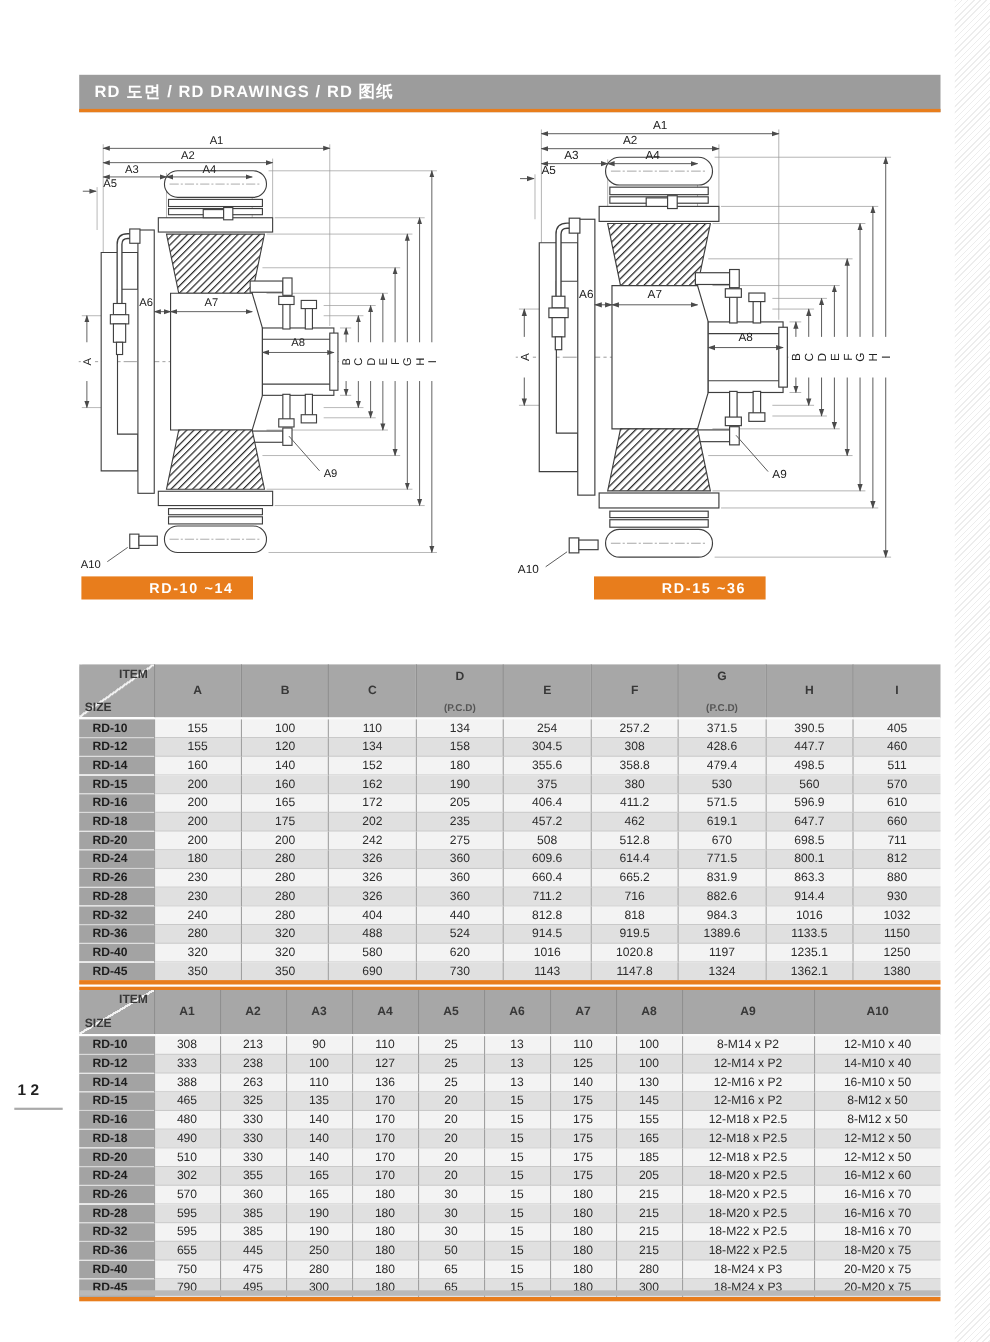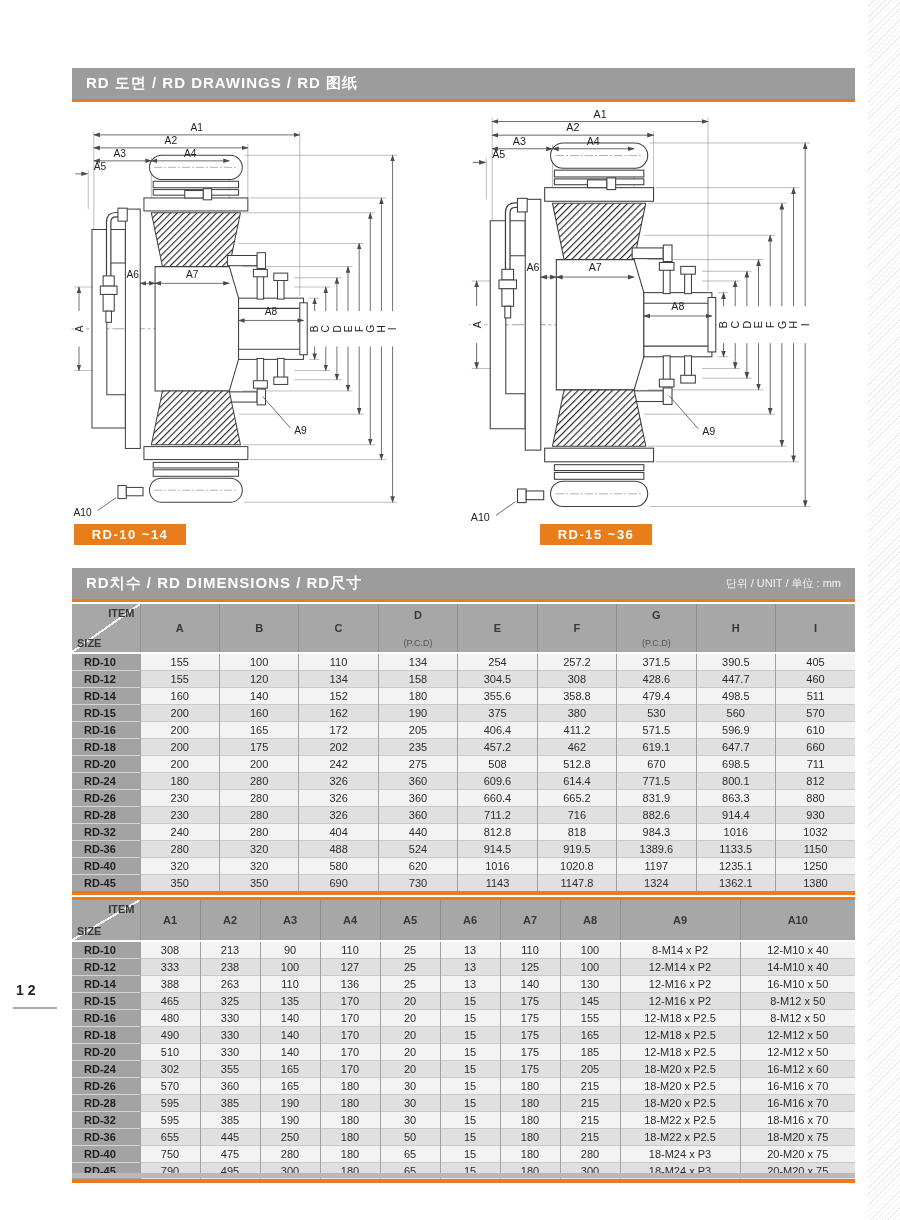--- a/index.html
+++ b/index.html
@@ -26,20 +26,21 @@
   .section-bar .bar-title{font-size:15px;font-weight:bold;letter-spacing:1px;}
   .section-bar .unit-note{font-size:11px;color:#f4f4f4;font-weight:normal;}
   #bar-drawings{top:68px;}
   #bar-dimensions{top:568px;}
 
   
   .badge{
     position:absolute;top:524px;width:112px;height:21px;background:#e87d1c;
     color:#fff;font-size:13px;font-weight:bold;text-align:center;line-height:21px;
     letter-spacing:1.5px;
+    padding-left:44px;
   }
   #badge-left{left:74px;}
   #badge-right{left:540px;}
 
   
   .drawing{position:absolute;}
   #drawing-left{left:66px;top:120px;width:334px;height:399px;}
   #drawing-right{left:463px;top:106px;width:350px;height:418px;}
   .svg-defs{position:absolute;width:0;height:0;overflow:hidden;}
   .dim-label{font-size:11px;fill:#222;}
@@ -55,21 +56,21 @@
   #table2 col.c-a{width:60px;}
   #table2 col.c-a9{width:120px;}
   th{
     background:#a7a7a7;color:#383838;font-size:11px;font-weight:bold;
     border-left:1px solid #8f8f8f;border-bottom:2px solid #fdfdfd;
     text-align:center;vertical-align:middle;padding:4px;
   }
   #table1 th{height:40px;}
   #table2 th{height:32px;}
   th:first-child{border-left:none;}
-  .col-sub{font-size:9px;font-weight:normal;color:#555;margin-top:17px;}
+  .col-sub{font-size:9px;font-weight:bold;color:#555;margin-top:17px;}
   td{
     height:16px;padding:0;font-size:11px;color:#2b2b2b;text-align:center;
     border-left:1px solid #a0a0a0;border-top:1px solid #c9c9c9;line-height:16px;
     white-space:nowrap;overflow:hidden;
   }
   td:first-child{border-left:none;}
   tbody tr:first-child td{border-top:none;}
   td.size-cell{
     background:#a3a3a3;color:#1d1d1d;font-weight:bold;text-align:left;
     padding-left:12px;border-top:1px solid #d6d6d6;
@@ -256,24 +257,20 @@
   <svg id="drawing-left" class="drawing" viewBox="0 0 360 430">
     <use href="#coupling"></use>
   </svg>
   <svg id="drawing-right" class="drawing" viewBox="0 0 360 430">
     <use href="#coupling"></use>
   </svg>
 
   <div class="badge" id="badge-left">RD-10 ~14</div>
   <div class="badge" id="badge-right">RD-15 ~36</div>
 
-  <div class="section-bar" id="bar-dimensions">
-    <span class="bar-title">RD치수 / RD DIMENSIONS / RD尺寸</span>
-    <span class="unit-note">단위 / UNIT / 单位 : mm</span>
-  </div>
 
   <div class="table-wrap" id="table1-wrap">
     <table id="table1">
       <colgroup>
         <col class="c-size">
           <col>
           <col>
           <col>
           <col>
           <col>

